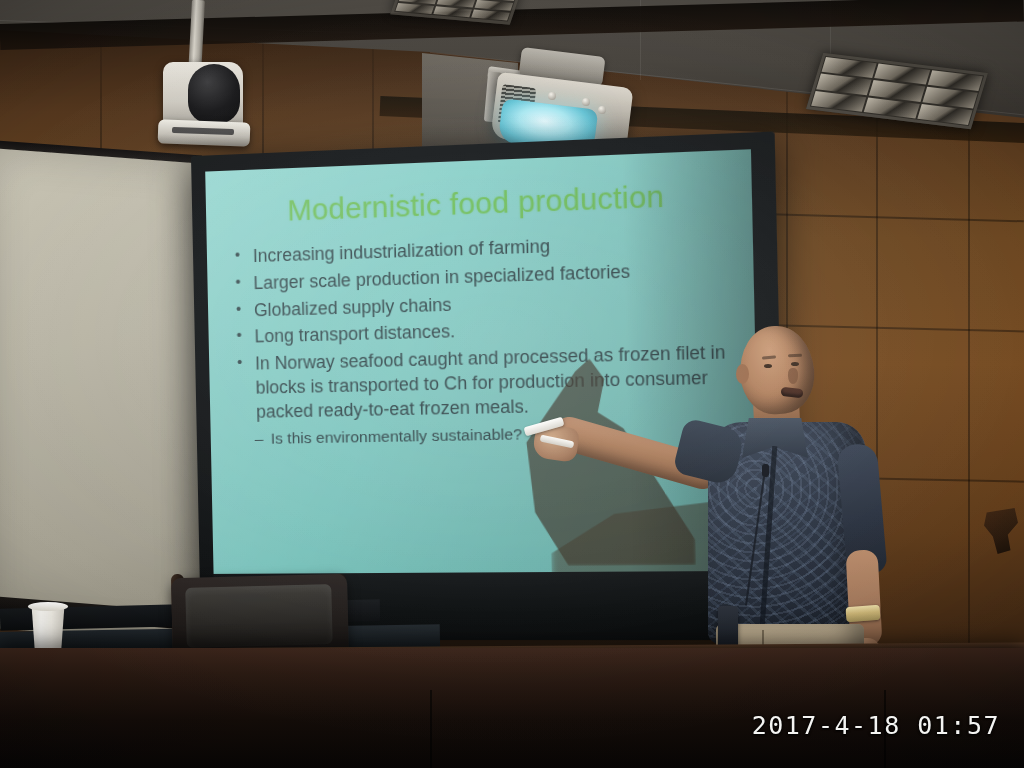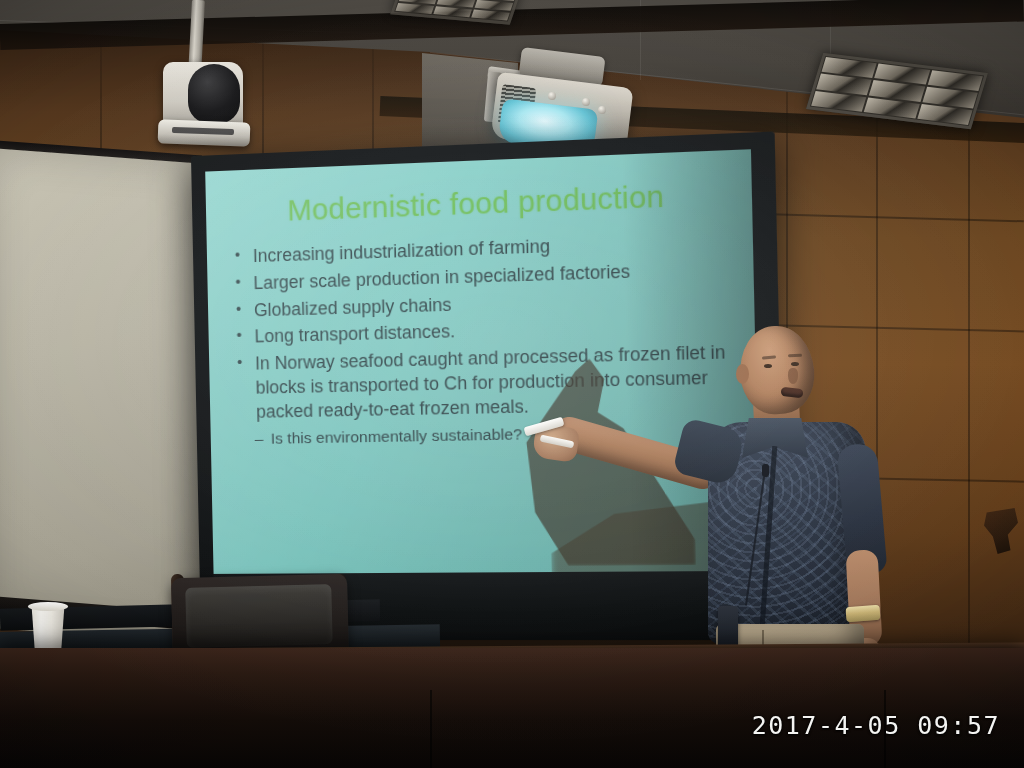--- a/index.html
+++ b/index.html
@@ -654,15 +654,15 @@
   <div class="chair-back"></div>
   <div class="chair-pad"></div>
   <div class="podium-top"></div>
   <div class="podium"></div>
   <div class="podium-seam" style="left:430px;"></div>
   <div class="podium-seam" style="left:884px;"></div>
 
   <div class="wall-vignette"></div>
   <div class="global-grain"></div>
 
-  <div class="timestamp">2017-4-05 09:57</div>
+  <div class="timestamp">2017-4-18 01:57</div>
 
 </div>
 
 </body></html>

